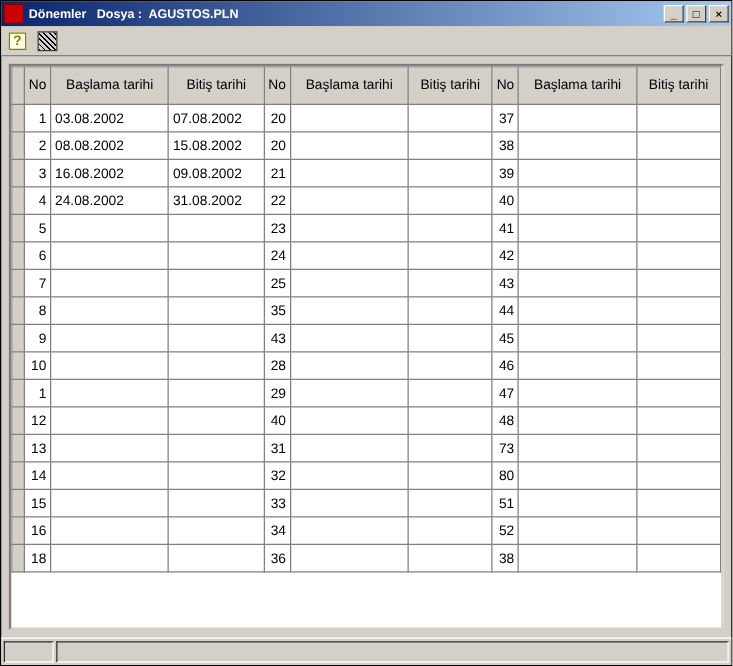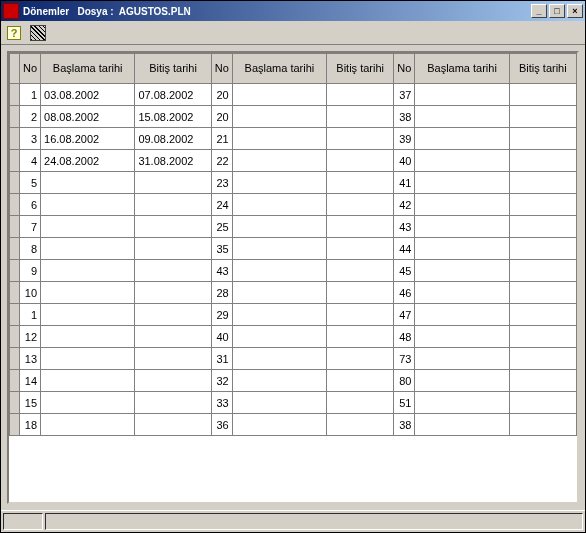--- a/index.html
+++ b/index.html
@@ -347,20 +347,32 @@
               <td class="date-col"></td>
               <td class="no-col">33</td>
               <td class="date-col"></td>
               <td class="date-col"></td>
               <td class="no-col">51</td>
               <td class="date-col"></td>
               <td class="date-col"></td>
             </tr>
             <tr>
               <td class="rowhead"></td>
+              <td class="no-col">16</td>
+              <td class="date-col"></td>
+              <td class="date-col"></td>
+              <td class="no-col">34</td>
+              <td class="date-col"></td>
+              <td class="date-col"></td>
+              <td class="no-col">52</td>
+              <td class="date-col"></td>
+              <td class="date-col"></td>
+            </tr>
+            <tr>
+              <td class="rowhead"></td>
               <td class="no-col">18</td>
               <td class="date-col"></td>
               <td class="date-col"></td>
               <td class="no-col">36</td>
               <td class="date-col"></td>
               <td class="date-col"></td>
               <td class="no-col">38</td>
               <td class="date-col"></td>
               <td class="date-col"></td>
             </tr>

